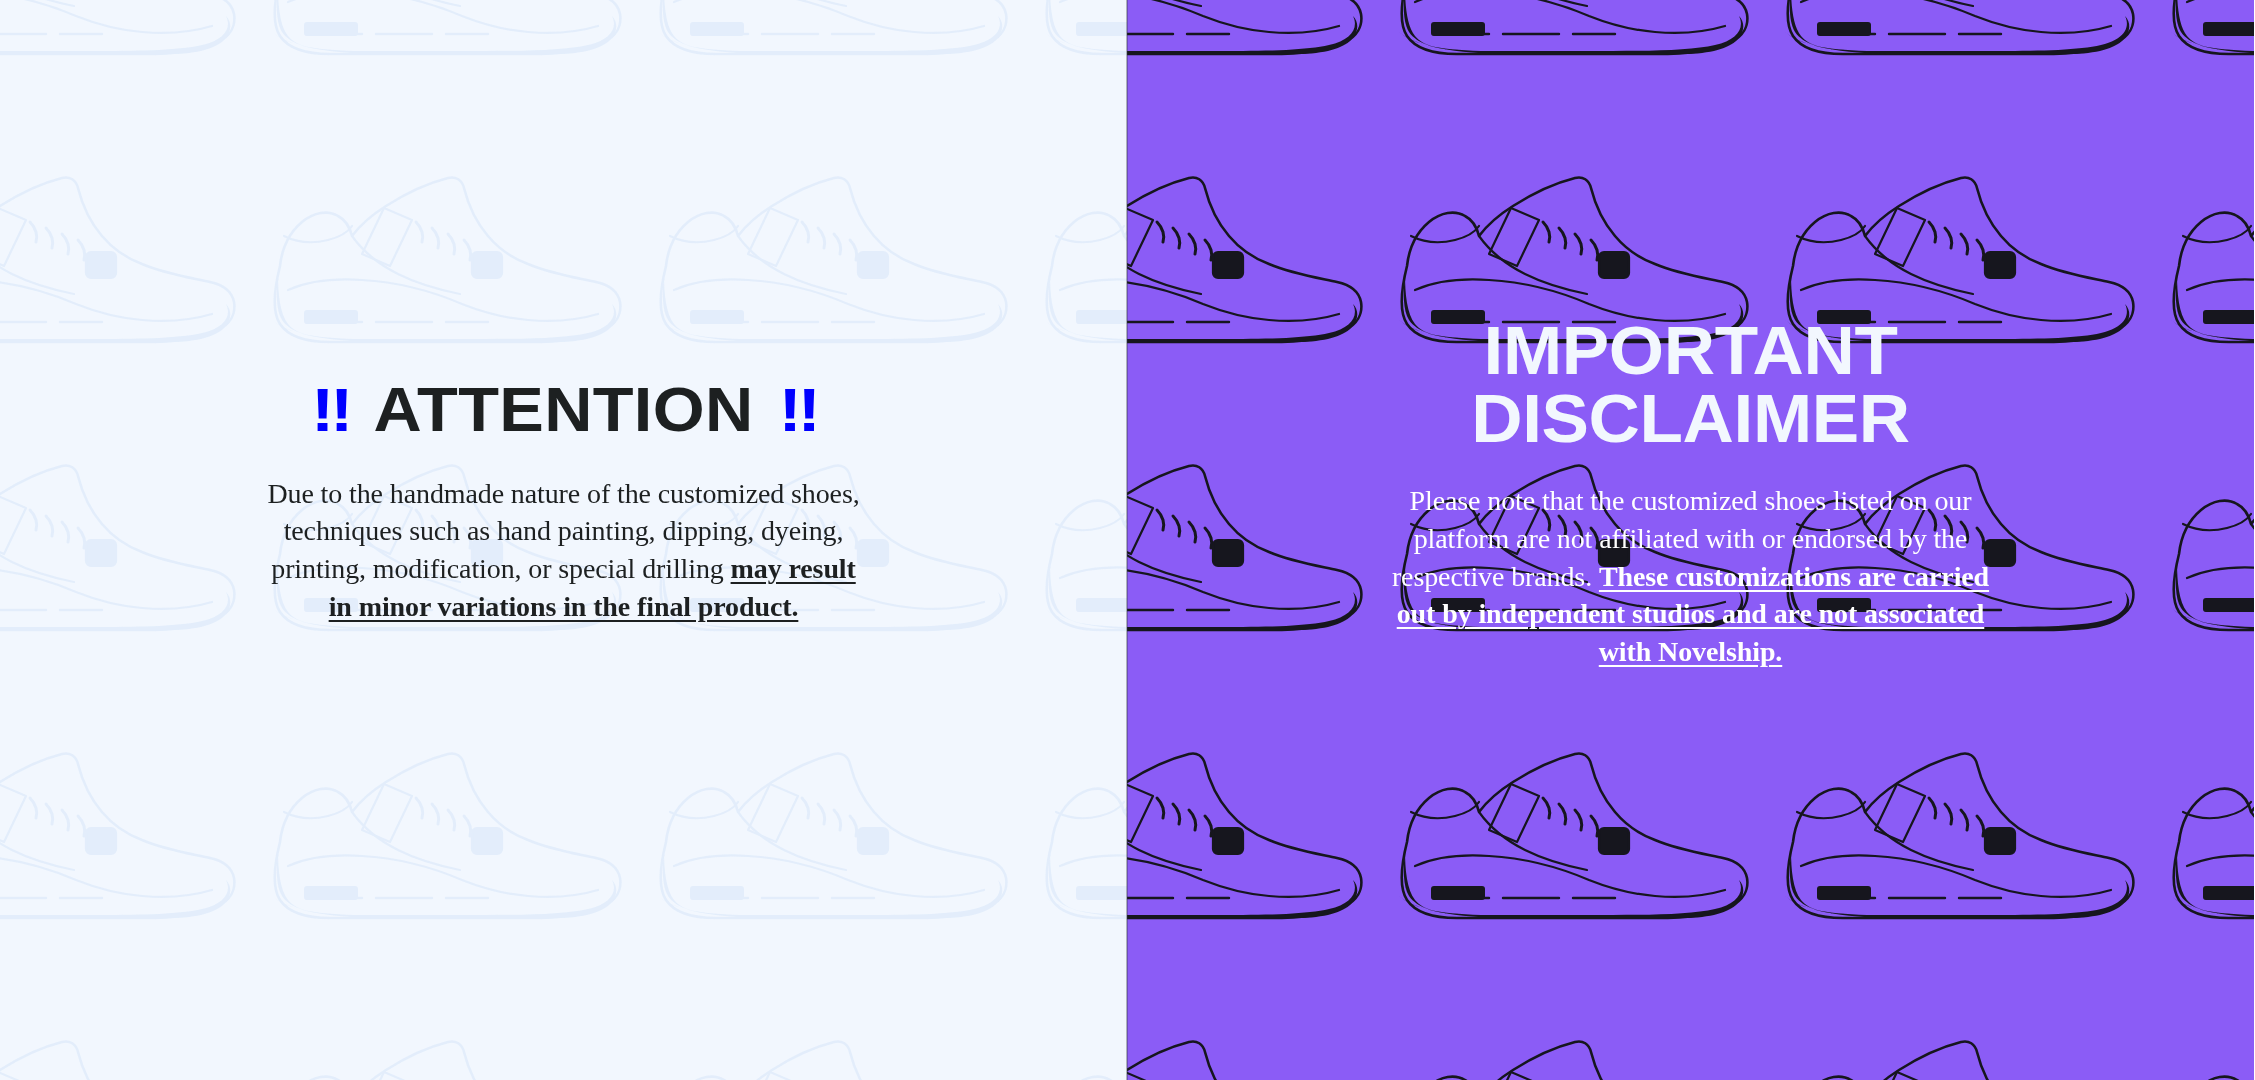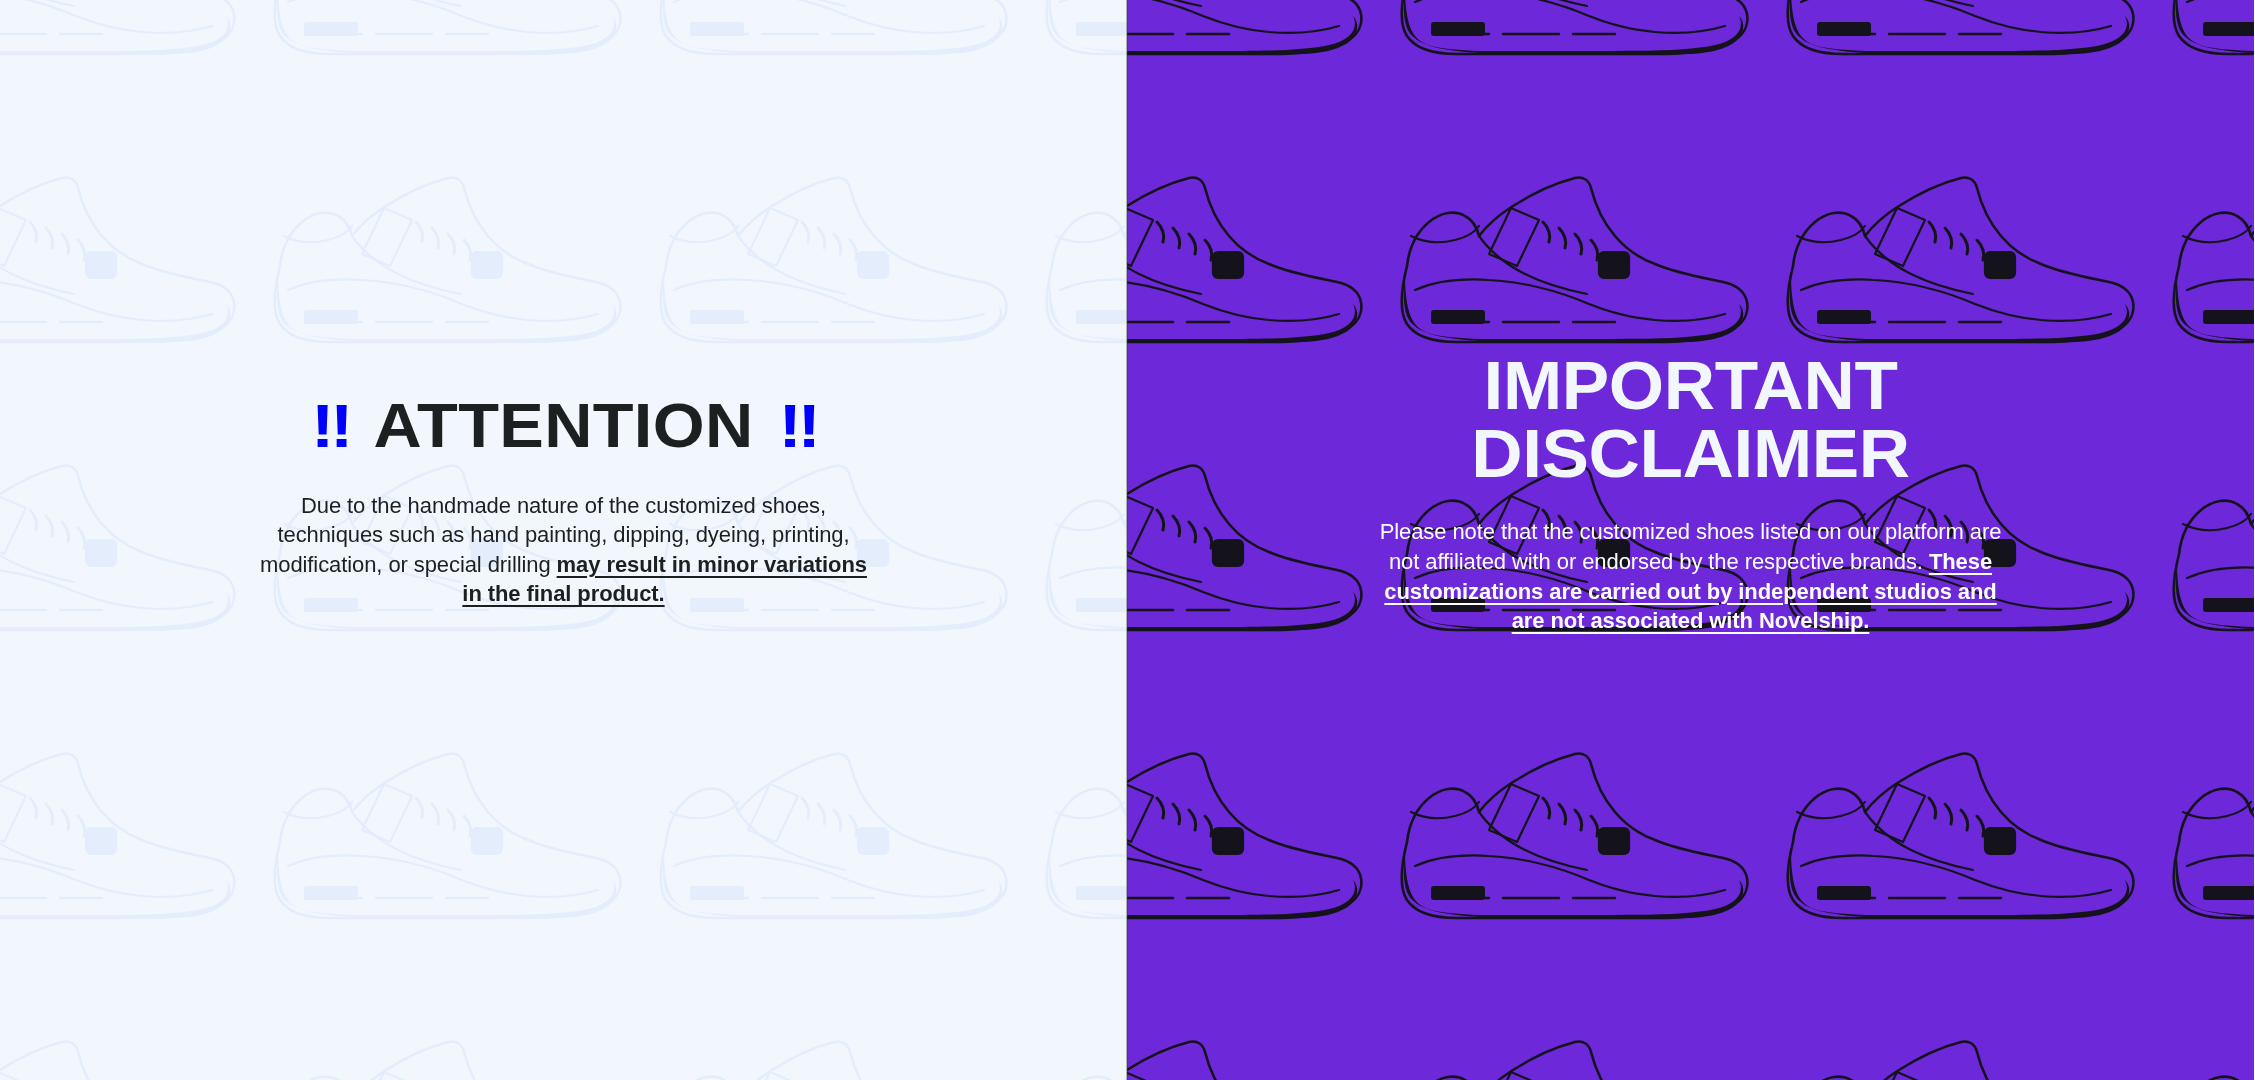--- a/index.html
+++ b/index.html
@@ -22,21 +22,21 @@
   .panel {
     position:relative;
     width:1127px;
     height:1080px;
     overflow:hidden;
     display:flex;
     align-items:center;
     justify-content:center;
   }
   .panel--light { background:#f2f7fe; }
-  .panel--dark  { background:#6d28d9; }
+  .panel--dark  { background:#8b5cf6; }
 
   
   .pattern {
     position:absolute;
     inset:0;
     pointer-events:none;
     z-index:0;
   }
   .pattern svg { display:block; width:100%; height:100%; }
 
@@ -85,22 +85,22 @@
   .panel--dark .heading {
     font-size:69px;
     color:#f2f7fe;
     transform:scaleX(1.03);
     margin-bottom:30px;
     letter-spacing:-0.005em;
   }
   .panel--dark .heading .ln { display:block; }
 
   .body-text {
-    font-family:Liberation Sans, sans-serif;
-    font-size:22px;
+    font-family:Liberation Serif, serif;
+    font-size:28px;
     line-height:1.345;
     letter-spacing:-0.004em;
     font-weight:normal;
   }
   .panel--light .body-text { color:#1d2021; max-width:610px; margin:0 auto; }
   .panel--dark  .body-text { color:#ffffff;  max-width:640px; margin:16px auto; }
 
   .body-text .em {
     font-weight:bold;
     text-decoration:underline;

